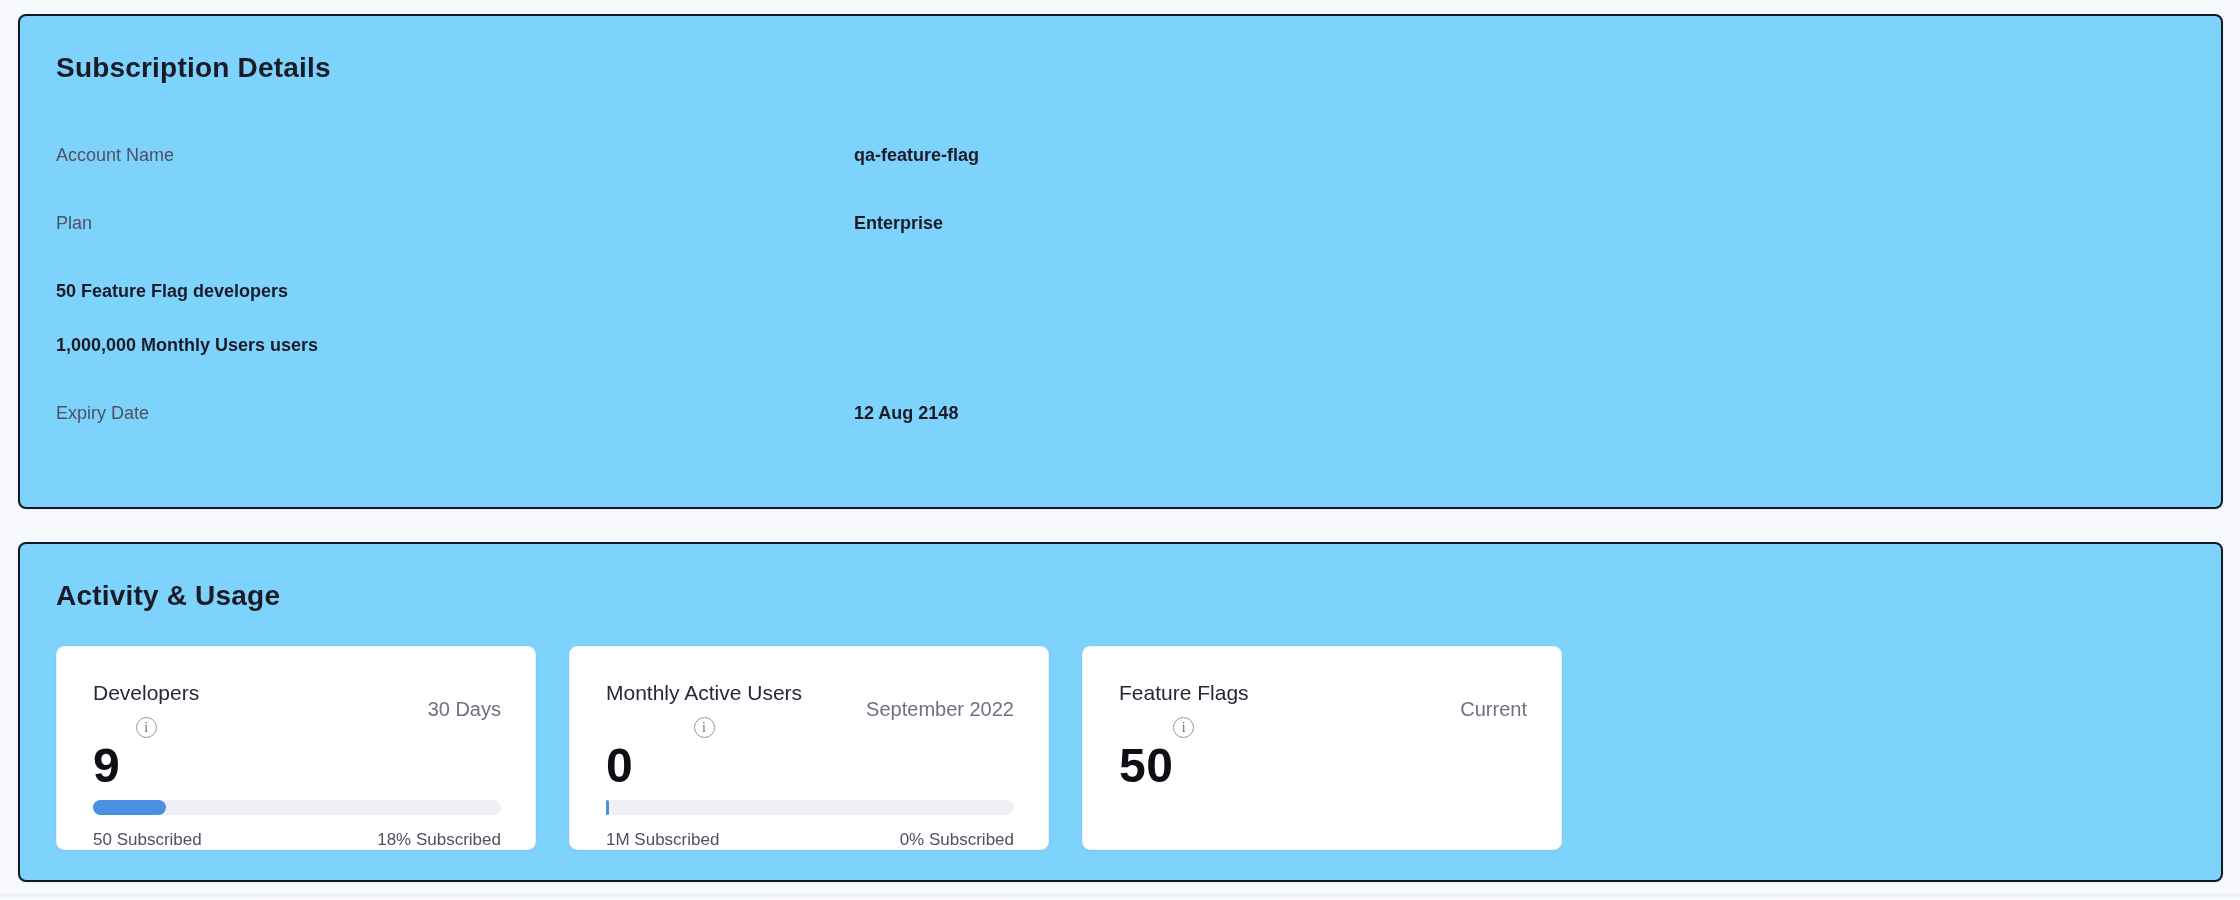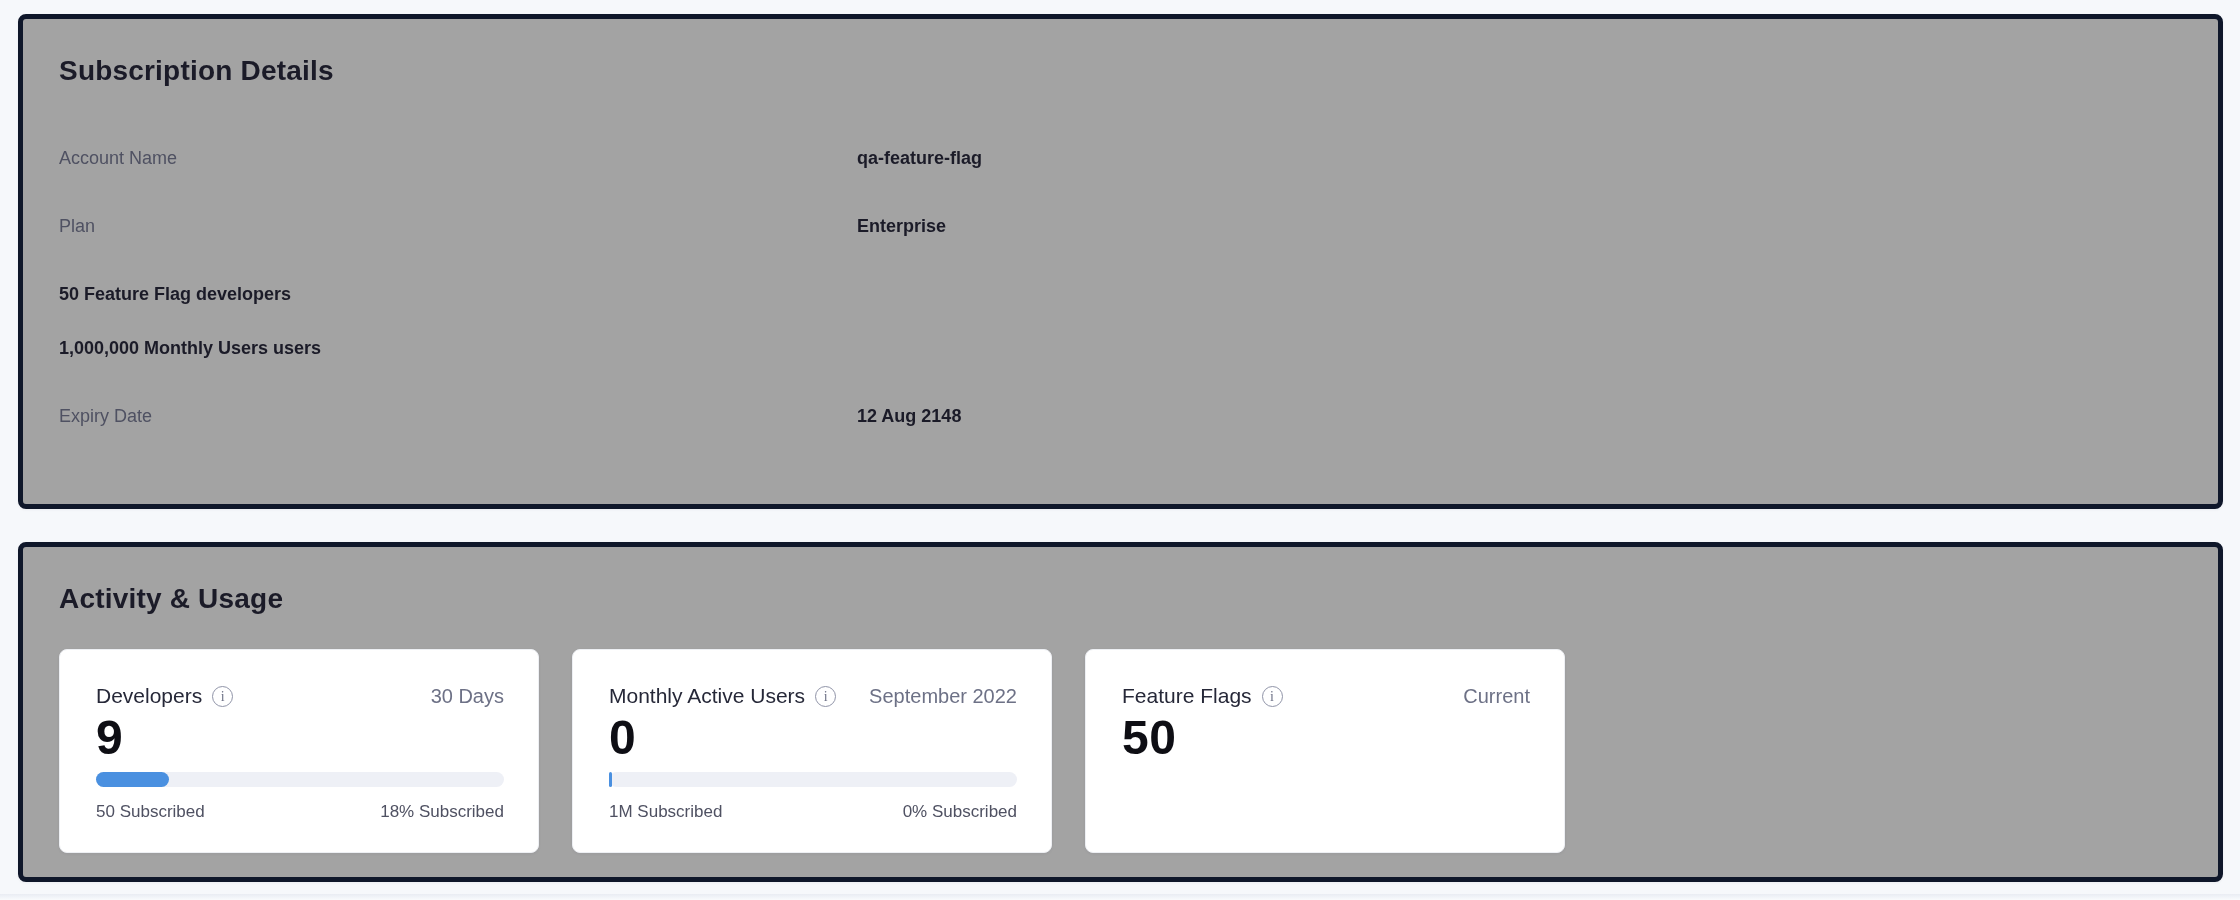--- a/index.html
+++ b/index.html
@@ -7,22 +7,22 @@
   body {
     width: 2240px; height: 900px;
     background: #f6f8fb;
     font-family: "Liberation Sans", sans-serif;
     position: relative; overflow: hidden;
     -webkit-font-smoothing: antialiased;
   }
   .page { padding: 14px 17px 0 18px; }
 
   .panel {
-    background: #a3a3a3;
-    border: 5px solid #0f172a;
+    background: #7dd3fc;
+    border: 2px solid #0f172a;
     border-radius: 8px;
     box-shadow: 0 1px 3px rgba(40,41,61,0.05);
   }
   .panel.subscription { height: 495px; padding: 32px 36px; }
   .panel.activity { margin-top: 33px; height: 340px; padding: 32px 36px; }
 
   .panel-title {
     font-size: 28px; font-weight: 600; color: #1b1b28;
     line-height: 40px; margin: 0; letter-spacing: 0.2px;
   }
@@ -38,21 +38,21 @@
   .usage-row { display: flex; gap: 33px; }
   .usage-card {
     width: 480px; height: 204px;
     background: #fff;
     border: 1px solid #edeff3;
     border-radius: 8px;
     box-shadow: 0 1px 3px rgba(40,41,61,0.06);
     padding: 32px 34px 0 36px;
   }
   .usage-head { display: flex; justify-content: space-between; align-items: center; line-height: 28px; }
-  .usage-label-wrap { display: flex; align-items: center; gap: 10px; font-size: 21px; color: #262838; }
+  .usage-label-wrap { display: flex; align-items: center; gap: 10px; font-size: 21px; color: #262838; flex-direction: column; }
   .info-icon {
     width: 21px; height: 21px; flex: none;
     border: 1.5px solid #9094a8; border-radius: 50%;
     color: #6d7186; font-size: 14px; line-height: 1;
     display: inline-flex; align-items: center; justify-content: center;
     font-family: "Liberation Serif", serif; padding-top: 1px;
     cursor: pointer;
   }
   .usage-period { font-size: 20px; color: #6d7186; }
   .usage-count { font-size: 48px; font-weight: 700; color: #0e0e14; line-height: 52px; margin-top: 2px; letter-spacing: 0.5px; }

